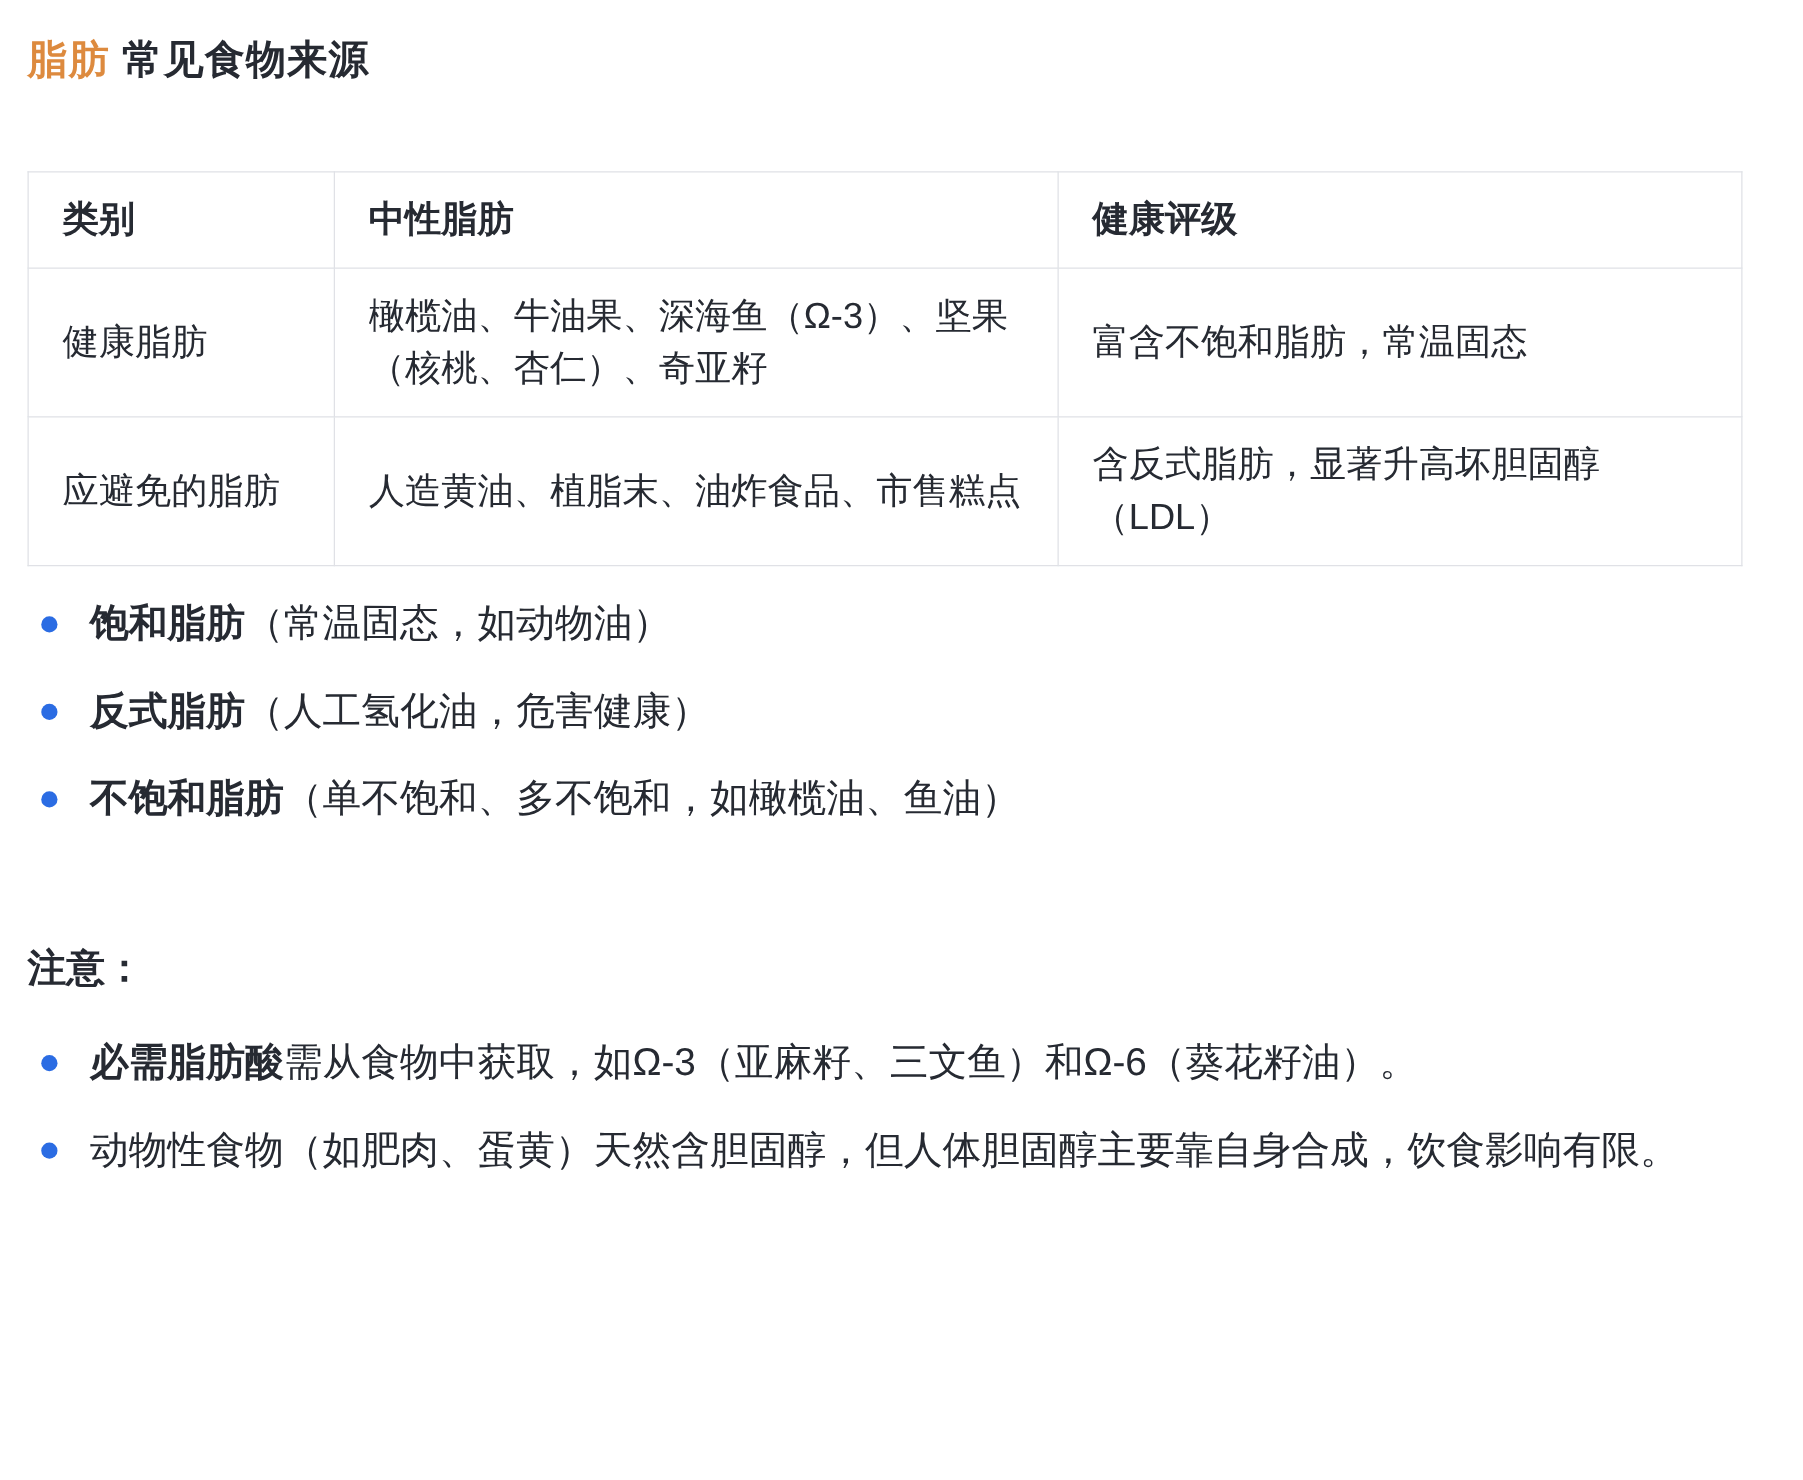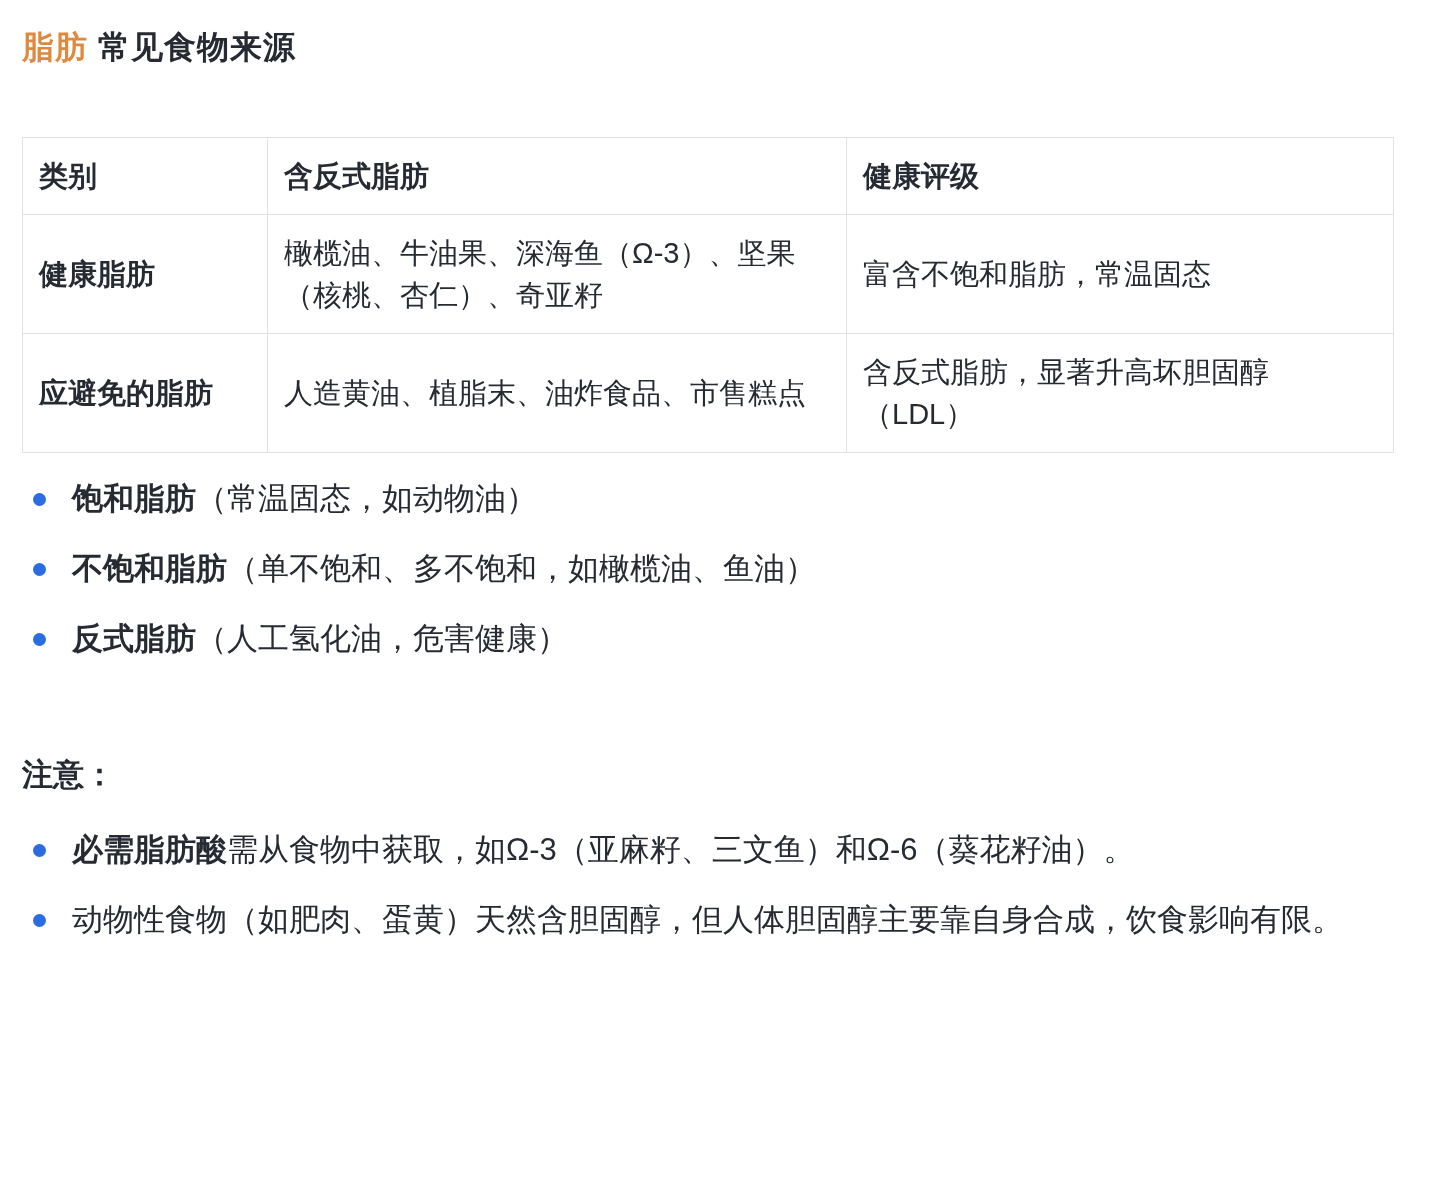--- a/index.html
+++ b/index.html
@@ -31,30 +31,30 @@
     margin: 69px 0 0 22px;
     width: 1371px;
     border-collapse: collapse;
     table-layout: fixed;
   }
   .food-table th,
   .food-table td {
     border: 1px solid #e0e1e6;
     font-size: 29px;
     line-height: 42px;
-    padding: 17px 18px 17px 16px;
+    padding: 17px 18px 17px 27px;
     text-align: left;
     vertical-align: middle;
     font-weight: 400;
   }
   .food-table th {
     font-weight: 700;
   }
   .food-table td.cat {
-    font-weight: 700;
+    font-weight: 400;
   }
   .food-table td.foods {
     white-space: pre-line;
   }
   .col-cat   { width: 245px; }
   .col-foods { width: 579px; }
   .col-rate  { width: 547px; }
 
   .section {
     margin-left: 22px;
@@ -104,21 +104,21 @@
 
   <table class="food-table">
     <colgroup>
       <col class="col-cat">
       <col class="col-foods">
       <col class="col-rate">
     </colgroup>
     <thead>
       <tr>
         <th>类别</th>
-        <th>含反式脂肪</th>
+        <th>中性脂肪</th>
         <th>健康评级</th>
       </tr>
     </thead>
     <tbody>
       <tr>
         <td class="cat">健康脂肪</td>
         <td class="foods">橄榄油、牛油果、深海鱼（Ω-3）、坚果
 （核桃、杏仁）、奇亚籽</td>
         <td>富含不饱和脂肪，常温固态</td>
       </tr>
@@ -132,25 +132,25 @@
 
   <div class="section">
 
     <ul class="dotted">
       <li>
         <span class="dot"></span>
         <span><span class="term">饱和脂肪</span><span>（常温固态，如动物油）</span></span>
       </li>
       <li>
         <span class="dot"></span>
-        <span><span class="term">不饱和脂肪</span><span>（单不饱和、多不饱和，如橄榄油、鱼油）</span></span>
+        <span><span class="term">反式脂肪</span><span>（人工氢化油，危害健康）</span></span>
       </li>
       <li>
         <span class="dot"></span>
-        <span><span class="term">反式脂肪</span><span>（人工氢化油，危害健康）</span></span>
+        <span><span class="term">不饱和脂肪</span><span>（单不饱和、多不饱和，如橄榄油、鱼油）</span></span>
       </li>
     </ul>
 
     <p class="note-label">注意：</p>
 
     <ul class="dotted notes">
       <li>
         <span class="dot"></span>
         <span><span class="term">必需脂肪酸</span><span>需从食物中获取，如Ω-3（亚麻籽、三文鱼）和Ω-6（葵花籽油）。</span></span>
       </li>

